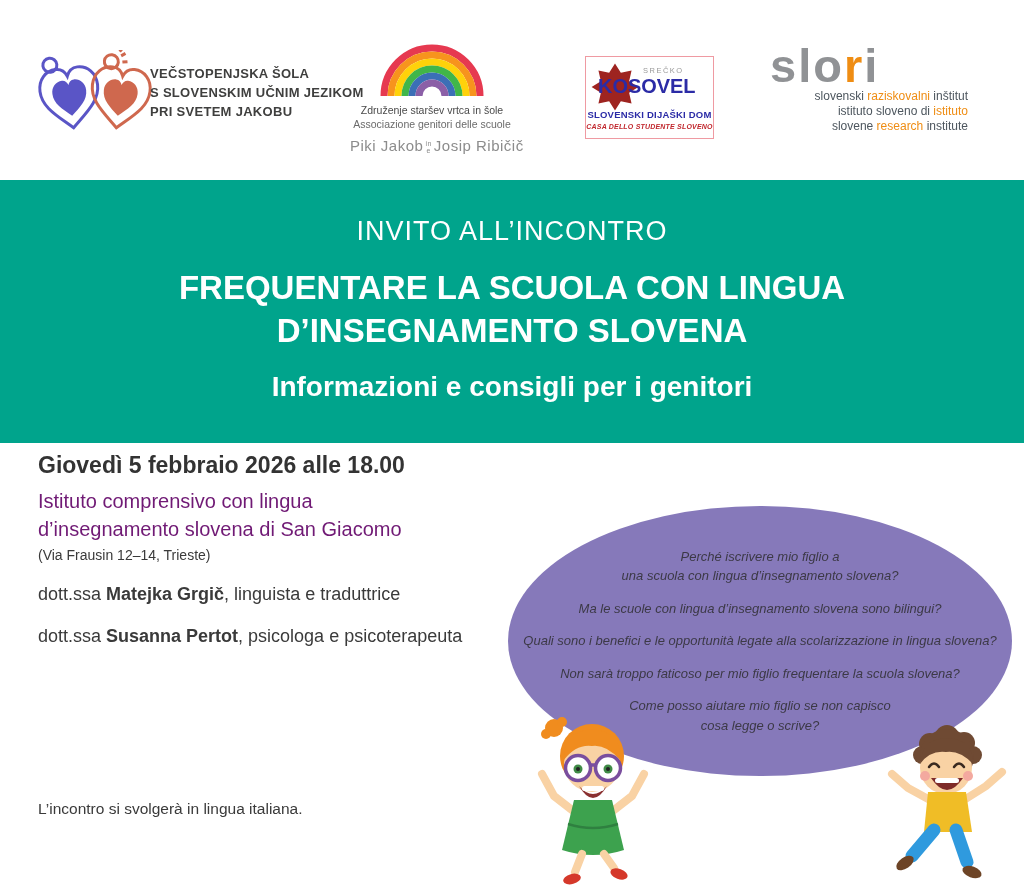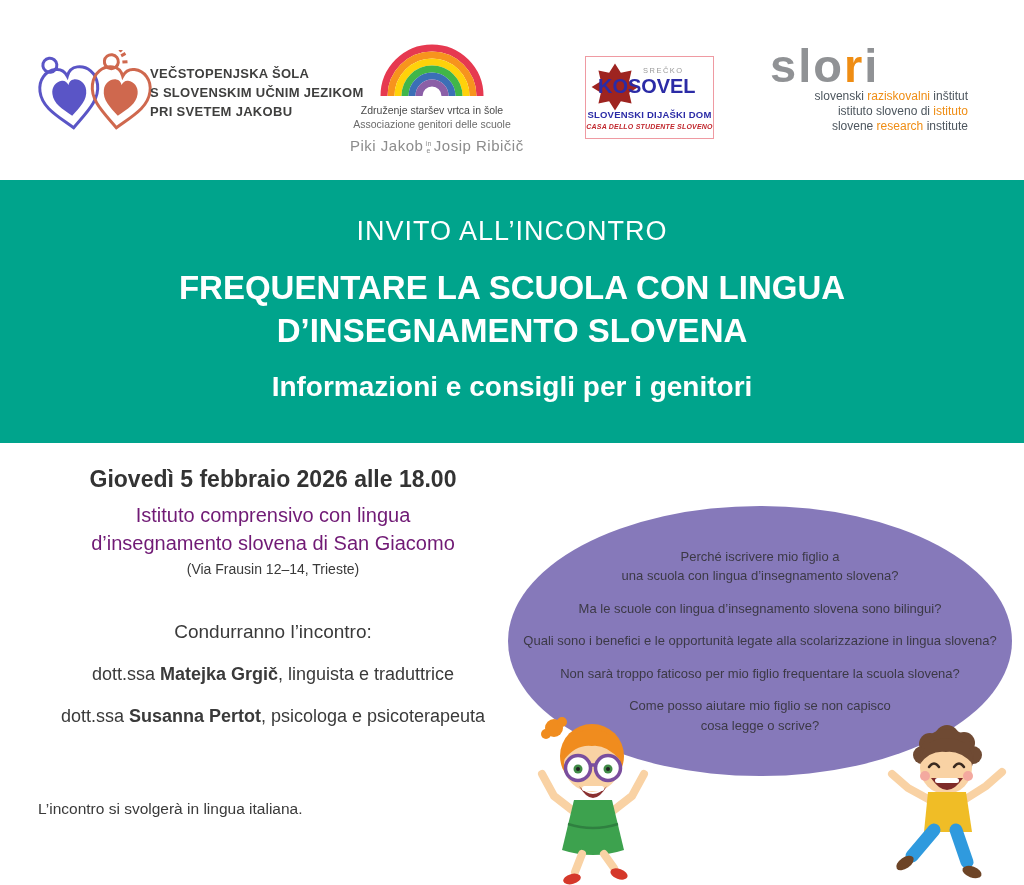--- a/index.html
+++ b/index.html
@@ -31,33 +31,33 @@
   .slori-lines{font-size:12px;line-height:15px;color:#4d565e;text-align:right;}
 
   
   .banner{position:absolute;left:0;top:180px;width:1024px;height:263px;background:#00a48c;
           display:flex;flex-direction:column;align-items:center;box-sizing:border-box;padding-top:36px;}
   .kicker{color:#fff;font-size:27px;letter-spacing:1px;}
   .title{margin-top:20px;color:#fff;font-size:33px;font-weight:bold;line-height:1.3;text-align:center;}
   .subtitle{margin-top:18px;color:#fff;font-size:28px;font-weight:bold;}
 
   
-  .details{position:absolute;left:38px;top:466px;width:470px;text-align:center;}
+  .details{position:absolute;left:38px;top:452px;width:470px;}
   .date{font-size:23px;font-weight:bold;margin-bottom:9px;color:#333;}
   .venue{font-size:20px;line-height:27.5px;color:#701a75;}
   .address{font-size:14px;margin-top:4px;color:#3a3a3a;}
   .intro{margin-top:44px;font-size:19px;}
   .speaker{margin-top:21px;font-size:18px;}
   .speaker b{font-weight:bold;}
   .note{position:absolute;left:38px;top:800px;font-size:15.5px;color:#3a3a3a;}
 
   
   .ellipse{position:absolute;left:508px;top:506px;width:504px;height:270px;background:#8679ba;
            border-radius:50%;display:flex;flex-direction:column;align-items:center;
-           justify-content:center;gap:13px;}
+           justify-content:center;gap:13px;font-style:italic;}
   .q{font-size:13px;line-height:1.5;color:#3c3946;text-align:center;white-space:pre;}
 
   
   .girl-svg{position:absolute;left:518px;top:712px;}
   .boy-svg{position:absolute;left:872px;top:722px;}
 </style>
 </head>
 <body>
 
 <div class="page">
@@ -125,21 +125,20 @@
     <div class="subtitle">Informazioni e consigli per i genitori</div>
   </div>
 
   <div class="details">
     <div class="date">Giovedì 5 febbraio 2026 alle 18.00</div>
     <div class="venue">
       <div>Istituto comprensivo con lingua</div>
       <div>d’insegnamento slovena di San Giacomo</div>
     </div>
     <div class="address">(Via Frausin 12–14, Trieste)</div>
-    <div class="intro">Condurranno l’incontro:</div>
     <div class="speaker"><span>dott.ssa </span><b>Matejka Grgič</b><span>, linguista e traduttrice</span></div>
     <div class="speaker"><span>dott.ssa </span><b>Susanna Pertot</b><span>, psicologa e psicoterapeuta</span></div>
   </div>
   <div class="note">L’incontro si svolgerà in lingua italiana.</div>
 
   <div class="ellipse">
     <div class="q">Perché iscrivere mio figlio a
 una scuola con lingua d’insegnamento slovena?</div>
     <div class="q">Ma le scuole con lingua d’insegnamento slovena sono bilingui?</div>
     <div class="q">Quali sono i benefici e le opportunità legate alla scolarizzazione in lingua slovena?</div>

